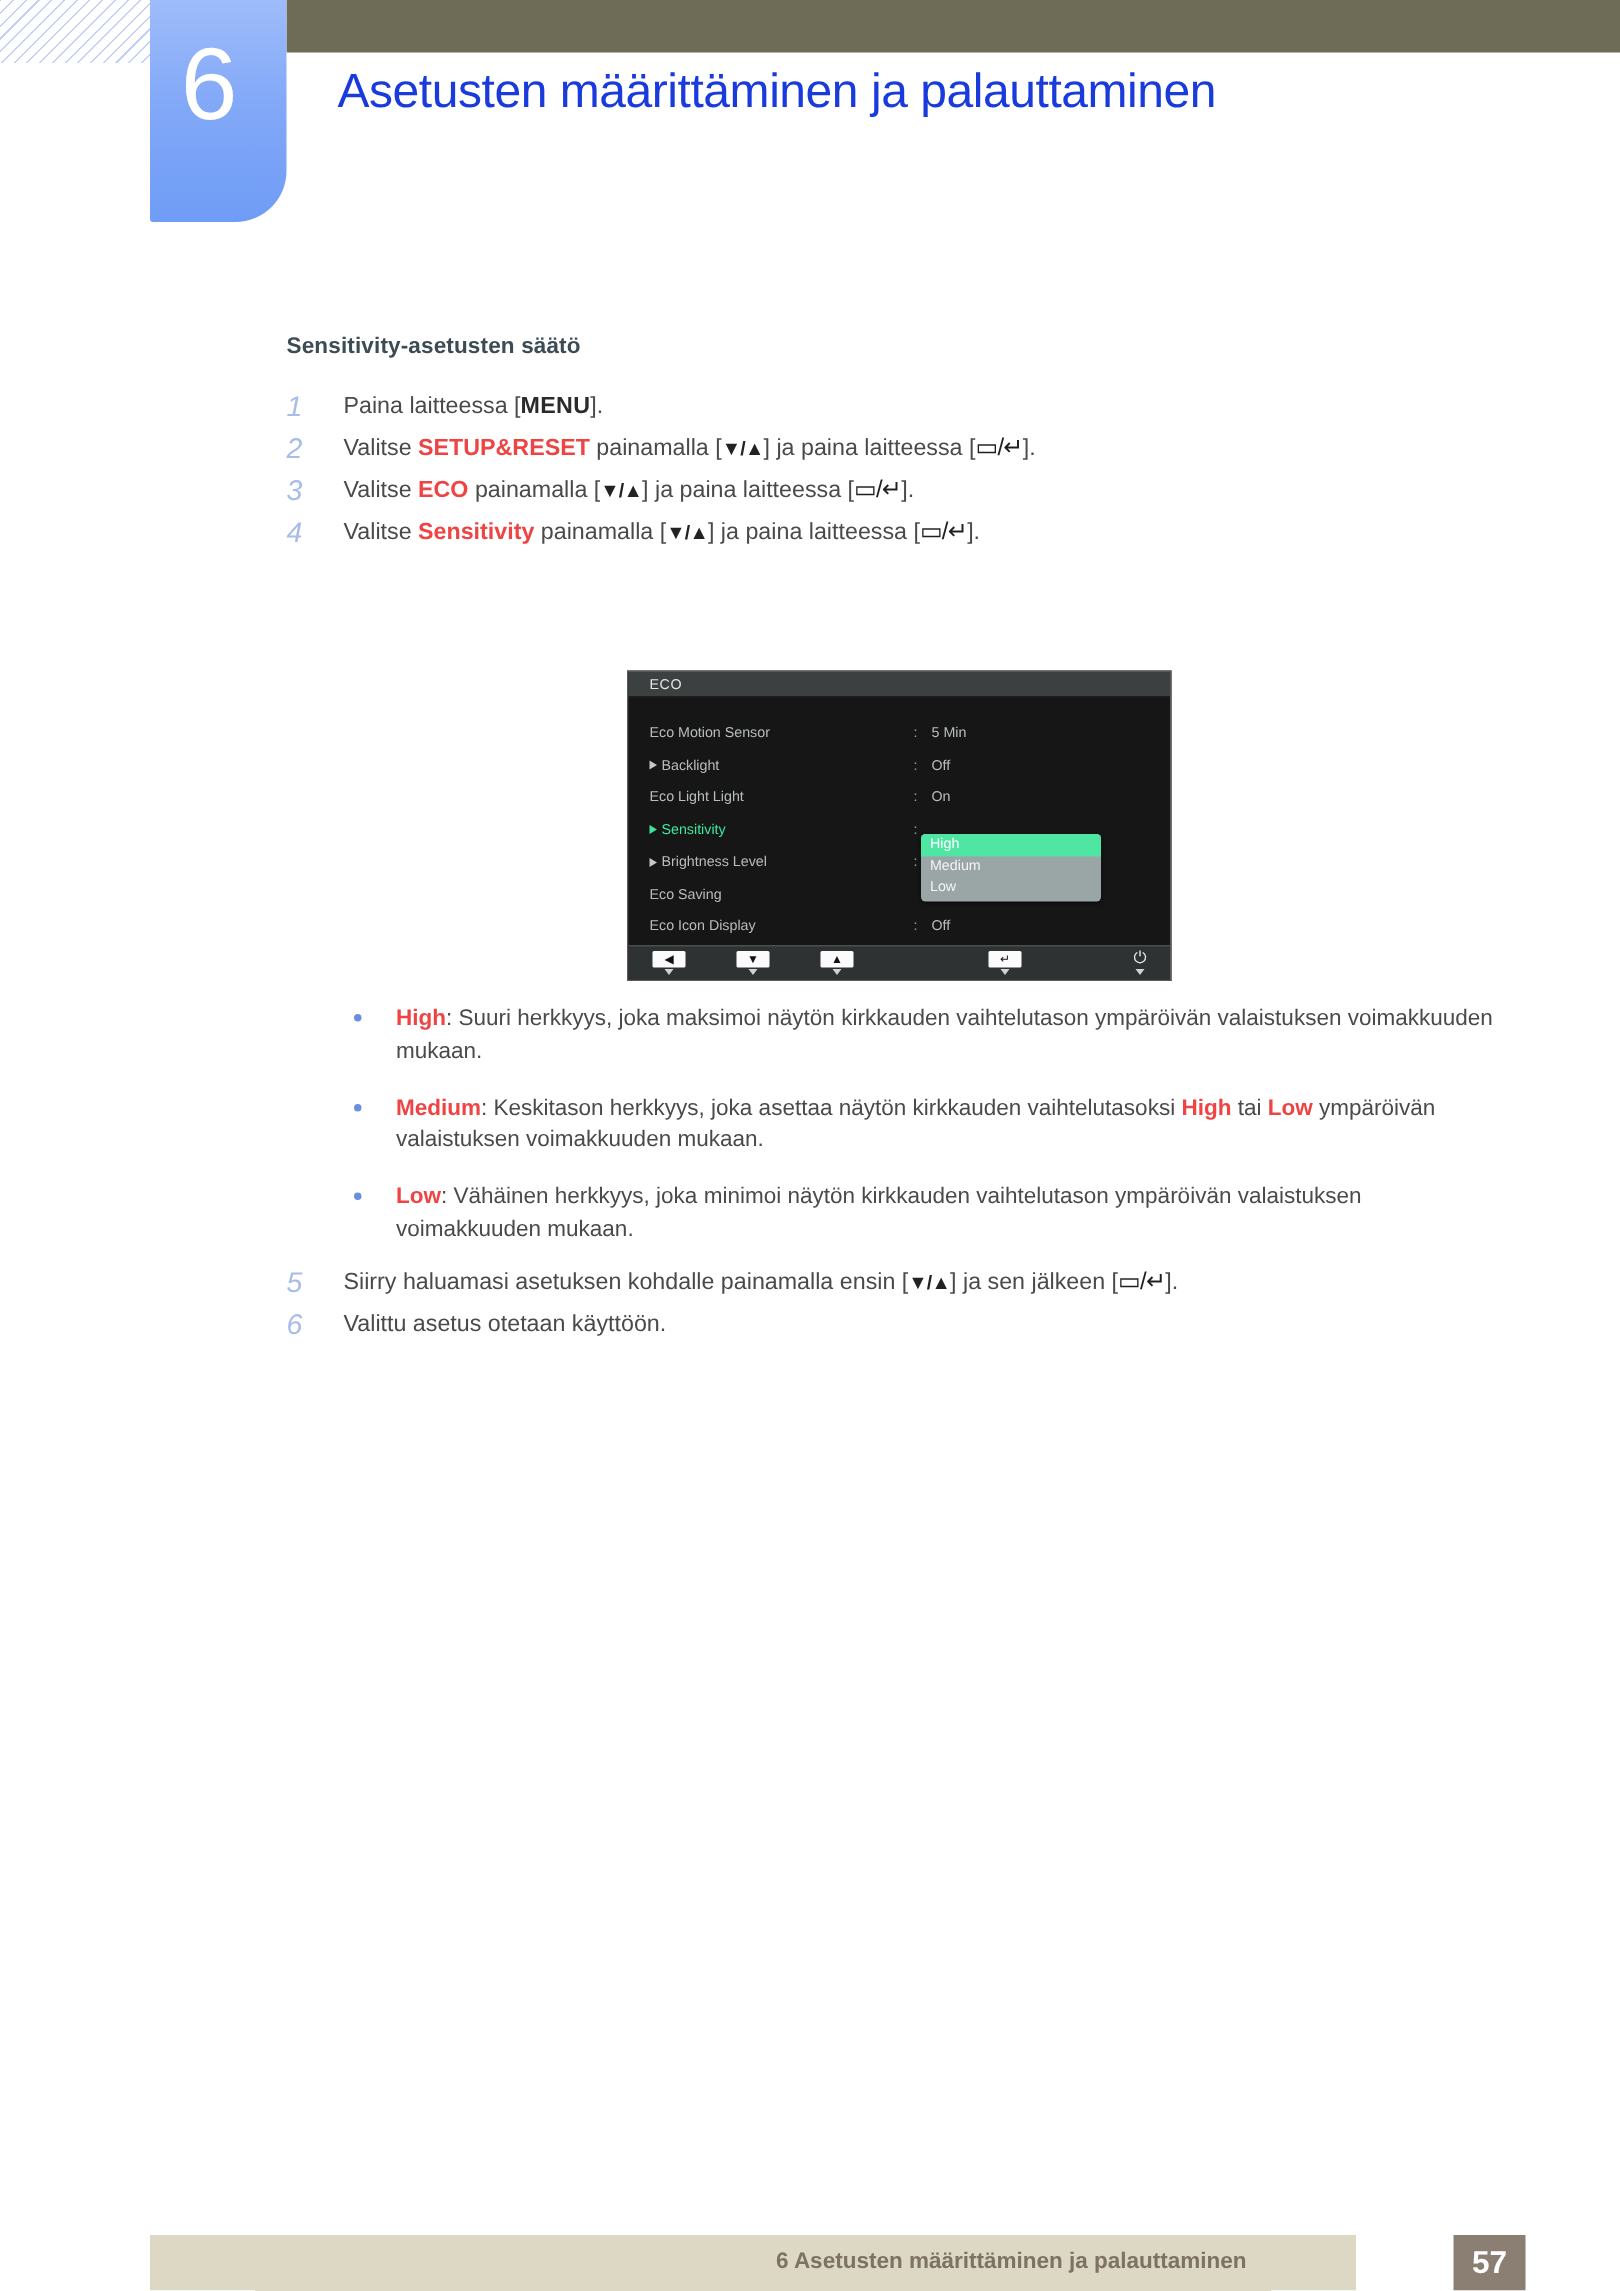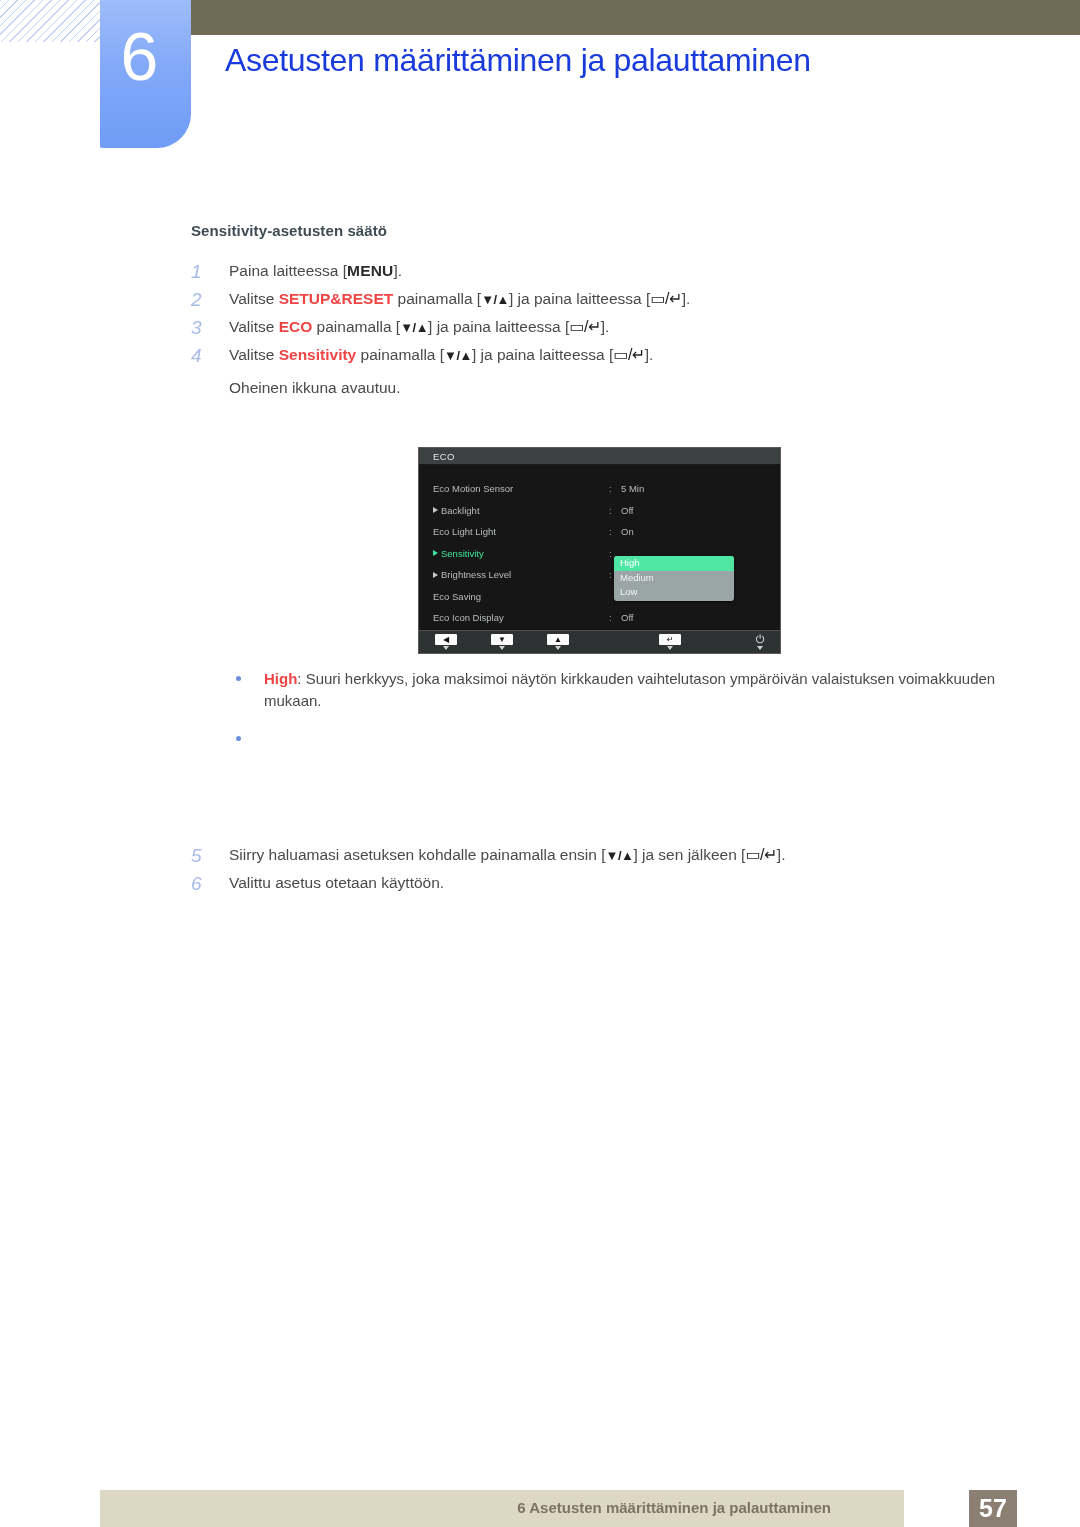--- a/index.html
+++ b/index.html
@@ -264,21 +264,21 @@
     font-weight: bold;
     color: #7d7264;
     white-space: nowrap;
   }
   .footer-page {
     position: absolute;
     left: 869px; top: 0;
     width: 48px; height: 37px;
     background: #8b7f73;
     color: #ffffff;
-    font-size: 25px;
+    font-size: 21px;
     font-weight: bold;
     display: flex;
     align-items: center;
     justify-content: center;
   }
 </style>
 </head>
 <body>
 
 <div class="hatch"></div>
@@ -300,21 +300,20 @@
       <div class="step-text"><span>Valitse </span><b class="kw">SETUP&amp;RESET</b><span> painamalla [</span><span class="arrows">▼/▲</span><span>] ja paina laitteessa [</span><span class="btnsym">▭/↵</span><span>].</span></div>
     </div>
     <div class="step">
       <div class="step-num">3</div>
       <div class="step-text"><span>Valitse </span><b class="kw">ECO</b><span> painamalla [</span><span class="arrows">▼/▲</span><span>] ja paina laitteessa [</span><span class="btnsym">▭/↵</span><span>].</span></div>
     </div>
     <div class="step">
       <div class="step-num">4</div>
       <div class="step-text"><span>Valitse </span><b class="kw">Sensitivity</b><span> painamalla [</span><span class="arrows">▼/▲</span><span>] ja paina laitteessa [</span><span class="btnsym">▭/↵</span><span>].</span></div>
     </div>
-    <div class="plain-note">Oheinen ikkuna avautuu.</div>
   </div>
 
 <div class="osd">
   <div class="osd-titlebar">ECO</div>
   <div class="osd-body">
     <div class="osd-rows" id="osd-rows">
         <div class="osd-row">
           <div class="osd-label">
             <span>Eco Motion Sensor</span>
           </div>
@@ -400,21 +399,22 @@
       </div>
       <div class="osd-key" style="left: 330px;">
         <span class="powerglyph">⏻</span>
         <span class="keydot"></span>
       </div>
     </div>
 </div>
 
 <div class="bullets" id="bullets">
     <div class="bullet"><span class="dot"></span><span><b class="kw">High</b><span>: Suuri herkkyys, joka maksimoi näytön kirkkauden vaihtelutason ympäröivän valaistuksen voimakkuuden mukaan.</span></span></div>
-    <div class="bullet"><span class="dot"></span></div>
+    <div class="bullet"><span class="dot"></span><span><b class="kw">Medium</b><span>: Keskitason herkkyys, joka asettaa näytön kirkkauden vaihtelutasoksi </span><b class="kw">High</b><span> tai </span><b class="kw">Low</b><span> ympäröivän valaistuksen voimakkuuden mukaan.</span></span></div>
+    <div class="bullet"><span class="dot"></span><span><b class="kw">Low</b><span>: Vähäinen herkkyys, joka minimoi näytön kirkkauden vaihtelutason ympäröivän valaistuksen voimakkuuden mukaan.</span></span></div>
   </div>
 
 <div class="steps2" id="steps2">
     <div class="step">
       <div class="step-num">5</div>
       <div class="step-text"><span>Siirry haluamasi asetuksen kohdalle painamalla ensin [</span><span class="arrows">▼/▲</span><span>] ja sen jälkeen [</span><span class="btnsym">▭/↵</span><span>].</span></div>
     </div>
     <div class="step">
       <div class="step-num">6</div>
       <div class="step-text"><span>Valittu asetus otetaan käyttöön.</span></div>

